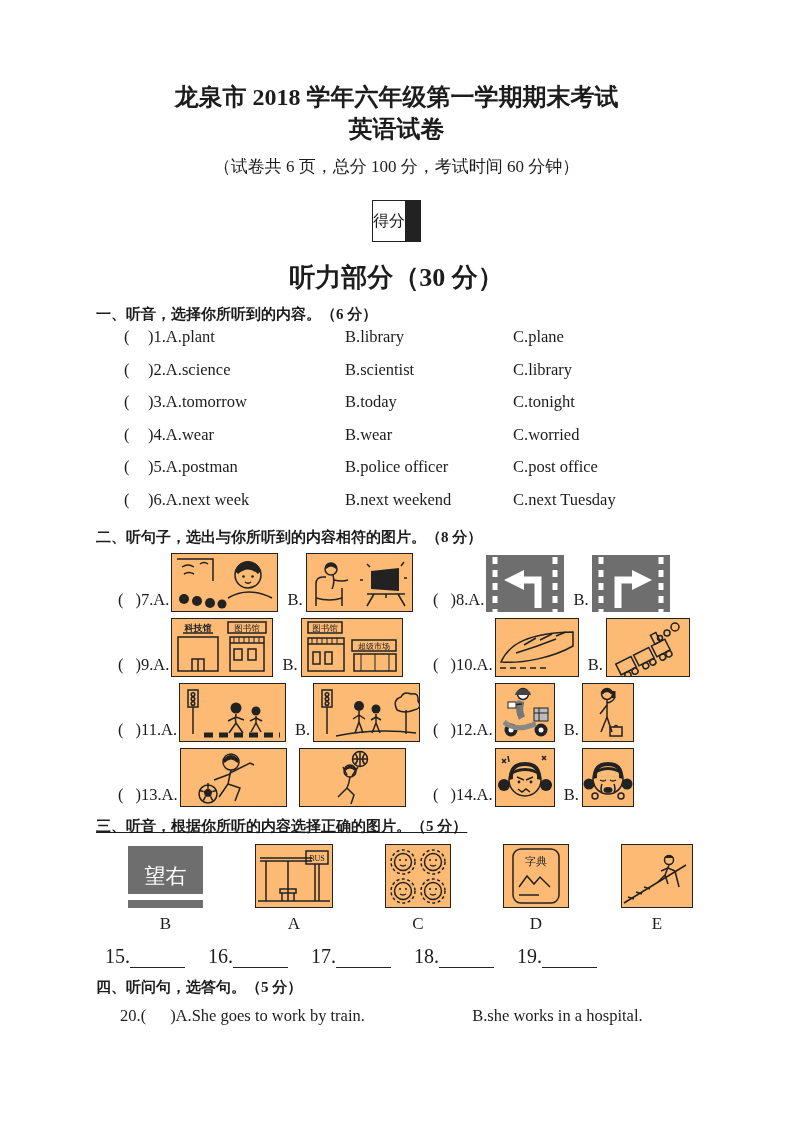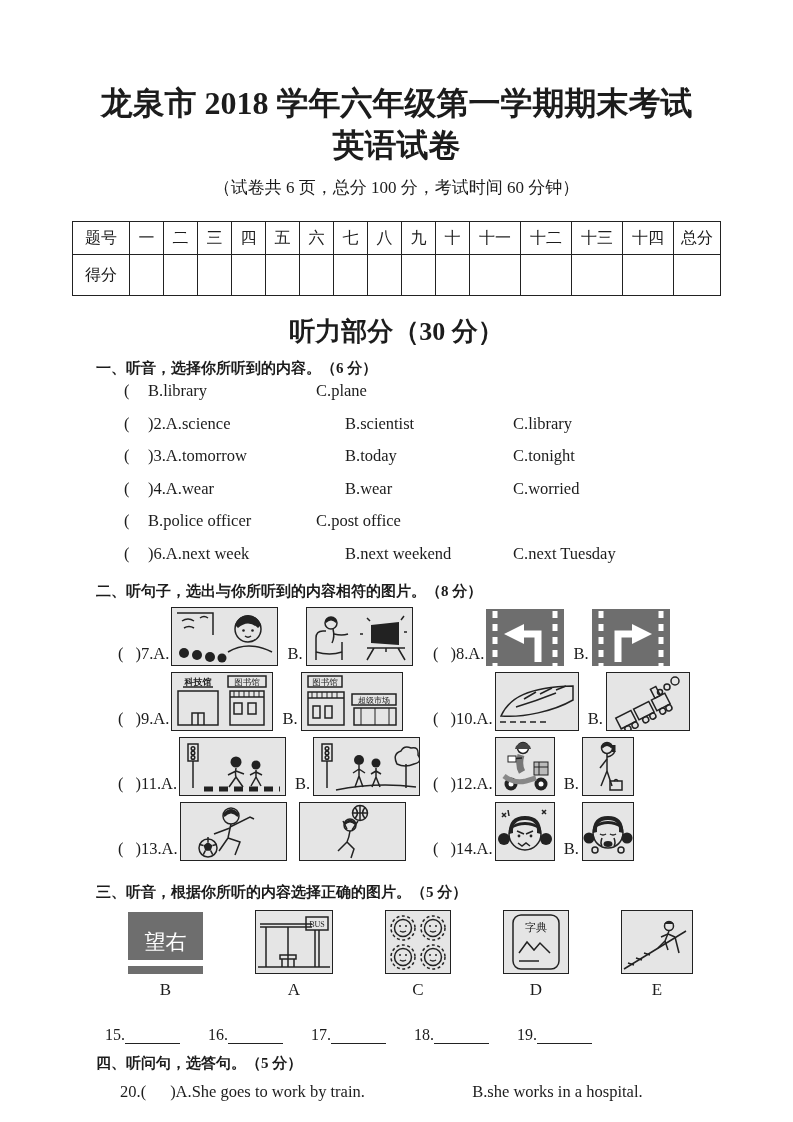--- a/index.html
+++ b/index.html
@@ -1,21 +1,21 @@
 <!DOCTYPE html>
 <html><head>
 <meta charset="utf-8">
 <style>
   html,body { margin:0; padding:0; background:#ffffff; }
   .sheet {
     position:relative; width:793px; height:1122px; overflow:hidden;
     background:#ffffff; color:#1c1c1c;
     font-family:"Liberation Serif","DejaVu Serif",serif;
   }
-  .title { text-align:center; font-weight:bold; font-size:32px; line-height:1.32; margin:0; }
+  .title { text-align:center; font-weight:bold; font-size:24px; line-height:1.32; margin:0; }
   .title.first { padding-top:82px; }
   .subtitle { text-align:center; font-size:17px; margin-top:10px; }
 
   table.score { border-collapse:collapse; margin:22px auto 0; table-layout:fixed; font-size:16px; }
   table.score td { border:1.5px solid #222; text-align:center; padding:0; overflow:hidden; }
   table.score tr.r1 td { height:32px; }
   table.score tr.r2 td { height:40px; }
 
   .section-title { text-align:center; font-weight:bold; font-size:26px; margin-top:18px; }
   .part-heading { font-weight:bold; font-size:15px; margin:10px 0 0 96px; }
@@ -24,66 +24,48 @@
   .p1row .paren { width:24px; flex:none; }
   .p1row .oa { width:197px; flex:none; }
   .p1row .ob { width:168px; flex:none; }
 
   .p2row { display:flex; align-items:flex-end; margin:6px 0 0 118px; }
   .q2 { display:flex; align-items:flex-end; font-size:16.5px; }
   .q2.left { width:315px; flex:none; }
   .q2 .paren { margin-right:12px; padding-bottom:2px; }
   .q2 .qlabel { margin-right:2px; padding-bottom:2px; white-space:nowrap; }
   .q2 .blabel { margin:0 3px 0 9px; padding-bottom:2px; }
-  .pic { border:1.5px solid #222; background:#e5e5e5; flex:none; line-height:0; }
+  .pic { border:1.5px solid #222; background:#fdba74; flex:none; line-height:0; }
   .pic.noframe { border:none; }
   .pic svg { display:block; }
   .pic svg text { font-family:"Liberation Serif","DejaVu Serif",serif; }
 
   .p3figs { display:flex; align-items:flex-end; gap:52px; margin:8px 0 0 128px; }
   .fig { display:flex; flex-direction:column; align-items:center; }
   .fig .letter { font-size:17px; margin-top:7px; line-height:1; }
 
-  .blanks { display:flex; margin:28px 0 0 105px; font-size:16px; }
+  .blanks { display:flex; margin:13px 0 0 105px; font-size:20px; }
   .blank { width:103px; display:flex; }
   .blank .line { display:inline-block; width:55px; border-bottom:1.5px solid #222; }
 
   .q20 { display:flex; margin:9px 0 0 120px; font-size:16.5px; }
   .q20 .prefix { margin-right:24px; }
   .q20 .a { width:302px; flex:none; }
 </style>
 </head>
 <body>
 
 <div class="sheet">
 
   <div class="title first">龙泉市 2018 学年六年级第一学期期末考试</div>
   <div class="title">英语试卷</div>
   <div class="subtitle">（试卷共 6 页，总分 100 分，考试时间 60 分钟）</div>
 
   <table class="score">
     <tbody>
-      <tr class="r1" id="score-row-1">
-          <td style="width:56px">题号</td>
-          <td style="width:33px">一</td>
-          <td style="width:33px">二</td>
-          <td style="width:33px">三</td>
-          <td style="width:33px">四</td>
-          <td style="width:33px">五</td>
-          <td style="width:33px">六</td>
-          <td style="width:33px">七</td>
-          <td style="width:33px">八</td>
-          <td style="width:33px">九</td>
-          <td style="width:33px">十</td>
-          <td style="width:50px">十一</td>
-          <td style="width:50px">十二</td>
-          <td style="width:50px">十三</td>
-          <td style="width:50px">十四</td>
-          <td style="width:46px">总分</td>
-        </tr>
       <tr class="r2" id="score-row-2">
           <td>得分</td>
           <td></td>
           <td></td>
           <td></td>
           <td></td>
           <td></td>
           <td></td>
           <td></td>
           <td></td>
@@ -97,20 +79,21 @@
         </tr>
     </tbody>
   </table>
 
   <div class="section-title">听力部分（30 分）</div>
 
   <div class="part-heading">一、听音，选择你所听到的内容。（6 分）</div>
   <div id="part1-rows" style="margin-top:3px;">
       <div class="p1row">
      <span class="paren">(</span>
+     <span class="oa">)1.A.plant</span>
      <span class="ob">B.library</span>
      <span class="oc">C.plane</span>
    </div>
       <div class="p1row">
      <span class="paren">(</span>
      <span class="oa">)2.A.science</span>
      <span class="ob">B.scientist</span>
      <span class="oc">C.library</span>
    </div>
       <div class="p1row">
@@ -120,20 +103,21 @@
      <span class="oc">C.tonight</span>
    </div>
       <div class="p1row">
      <span class="paren">(</span>
      <span class="oa">)4.A.wear</span>
      <span class="ob">B.wear</span>
      <span class="oc">C.worried</span>
    </div>
       <div class="p1row">
      <span class="paren">(</span>
+     <span class="oa">)5.A.postman</span>
      <span class="ob">B.police officer</span>
      <span class="oc">C.post office</span>
    </div>
       <div class="p1row">
      <span class="paren">(</span>
      <span class="oa">)6.A.next week</span>
      <span class="ob">B.next weekend</span>
      <span class="oc">C.next Tuesday</span>
    </div>
     </div>
@@ -399,21 +383,21 @@
               <path d="M19,35q-2,5 0,8M31,35q2,5 0,8" stroke="#222" stroke-width="1.5" fill="none"></path>
               <ellipse cx="25" cy="41" rx="4.5" ry="3" fill="#222"></ellipse>
               <circle cx="12" cy="47" r="3" stroke="#222" stroke-width="1.5" fill="none"></circle>
               <circle cx="38" cy="47" r="3" stroke="#222" stroke-width="1.5" fill="none"></circle>
             </svg>
           </span>
   </div>
       </div>
     </div>
 
-  <div class="part-heading" style="margin-top:22px;">三、听音，根据你所听的内容选择正确的图片。（5 分）</div>
+  <div class="part-heading" style="margin-top:10px;text-decoration:underline;">三、听音，根据你所听的内容选择正确的图片。（5 分）</div>
   <div class="p3figs" id="part3-figs">
       <div class="fig">
      <span class="pic noframe">
           <svg width="75" height="62" viewBox="0 0 75 62" xmlns="http://www.w3.org/2000/svg">
             <rect width="75" height="62" fill="#6e6e6e"></rect>
             <text x="37.5" y="37" font-size="21" fill="#fff" text-anchor="middle">望右</text>
             <rect y="48" width="75" height="6" fill="#fff"></rect>
           </svg>
         </span>
      <span class="letter">B</span>

